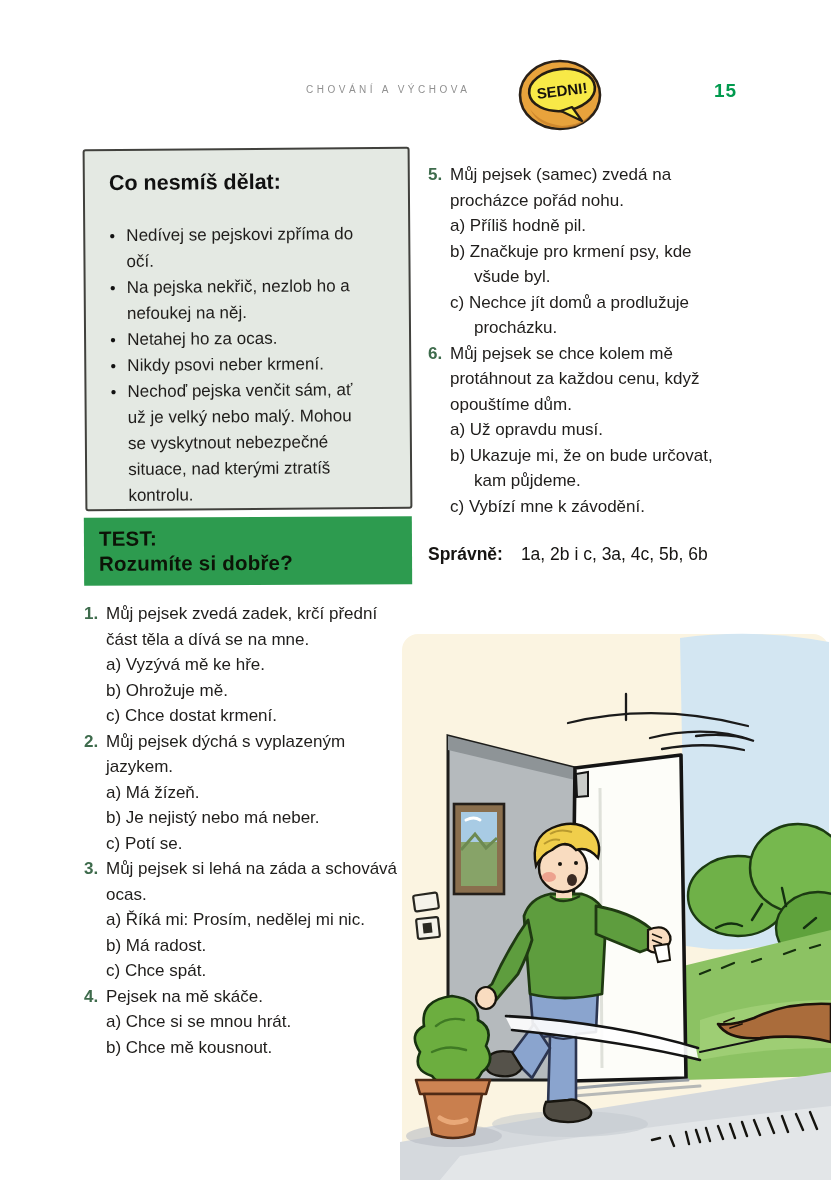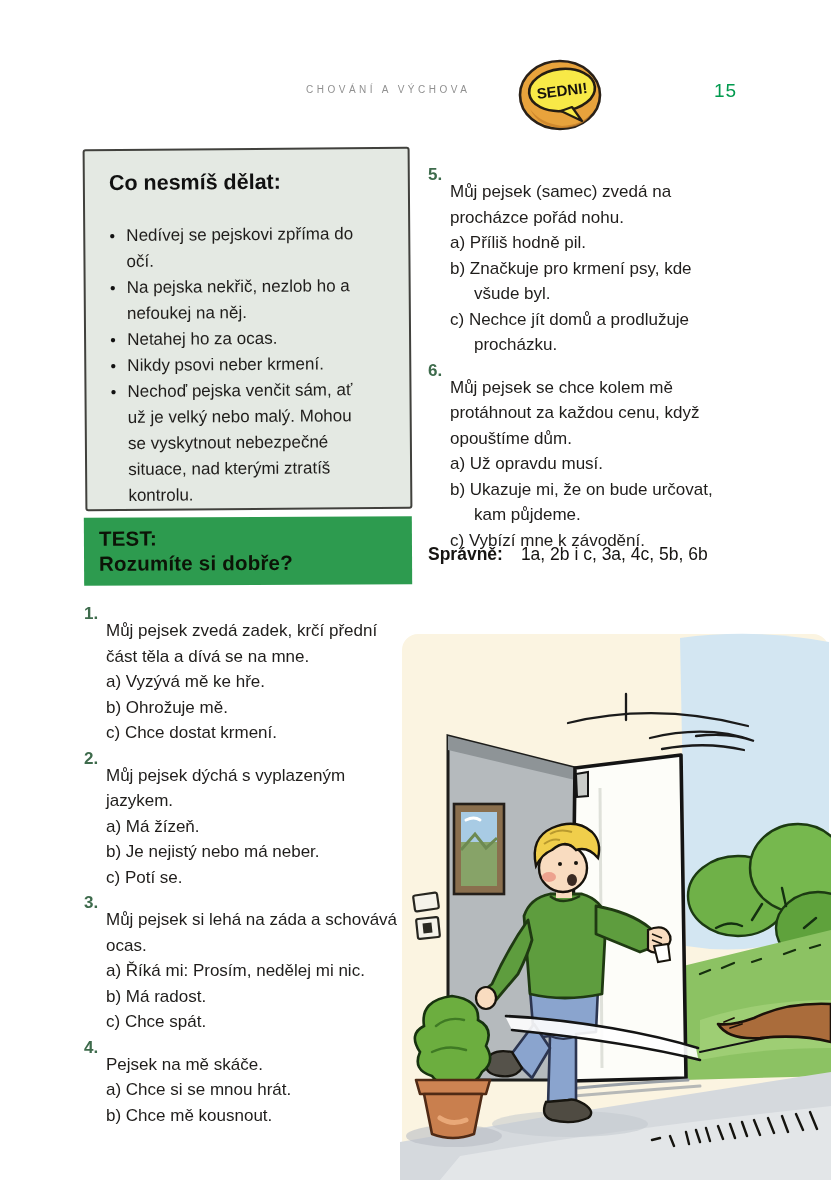--- a/index.html
+++ b/index.html
@@ -9,21 +9,21 @@
     font-family:"Liberation Sans",sans-serif;
   }
   
   .section-title{
     position:absolute;left:306px;top:84px;
     font-size:10px;letter-spacing:3.5px;color:#909090;font-weight:400;
   }
   .badge{position:absolute;left:516px;top:57px;width:90px;height:76px;}
   .page-number{
     position:absolute;left:714px;top:80px;
-    font-size:19px;font-weight:normal;color:#009a4e;letter-spacing:1px;
+    font-size:19px;font-weight:bold;color:#009a4e;letter-spacing:1px;
   }
   
   .dont-box{
     position:absolute;left:84px;top:148px;width:327px;height:362px;
     background:#e4e9e3;border:2px solid #41413d;border-radius:3px;
     transform:rotate(-0.45deg);box-sizing:border-box;
     padding:20px 24px 0 24px;
   }
   .dont-box h2{margin:0 0 27px 0;font-size:21.5px;font-weight:bold;color:#111;}
   .dont-box ul{margin:0;padding:0 18px 0 0;list-style:none;}
@@ -35,21 +35,21 @@
     background:#2d9b4f;color:#0c1407;padding:8px 15px 10px 15px;
     transform:rotate(-0.3deg);
     font-size:20.5px;font-weight:bold;line-height:25px;letter-spacing:.2px;
   }
   
   .qcol{position:absolute;font-size:17px;line-height:25.5px;z-index:2;}
   .qcol-left{left:84px;top:601px;width:322px;}
   .qcol-right{left:428px;top:162px;width:310px;}
   .q{display:flex;}
   .qnum{flex:none;width:22px;font-weight:bold;color:#3e6b4c;}
-  .qbody{flex:1;margin-top:17px;}
+  .qbody{flex:1;}
   .qopt{padding-left:24px;text-indent:-24px;}
   .answers{
     position:absolute;left:428px;top:544px;font-size:17.5px;z-index:2;color:#161412;
   }
   .answers b{margin-right:18px;}
   
   .illo{position:absolute;left:400px;top:628px;width:431px;height:552px;z-index:1;}
 </style>
 </head>
 <body>

